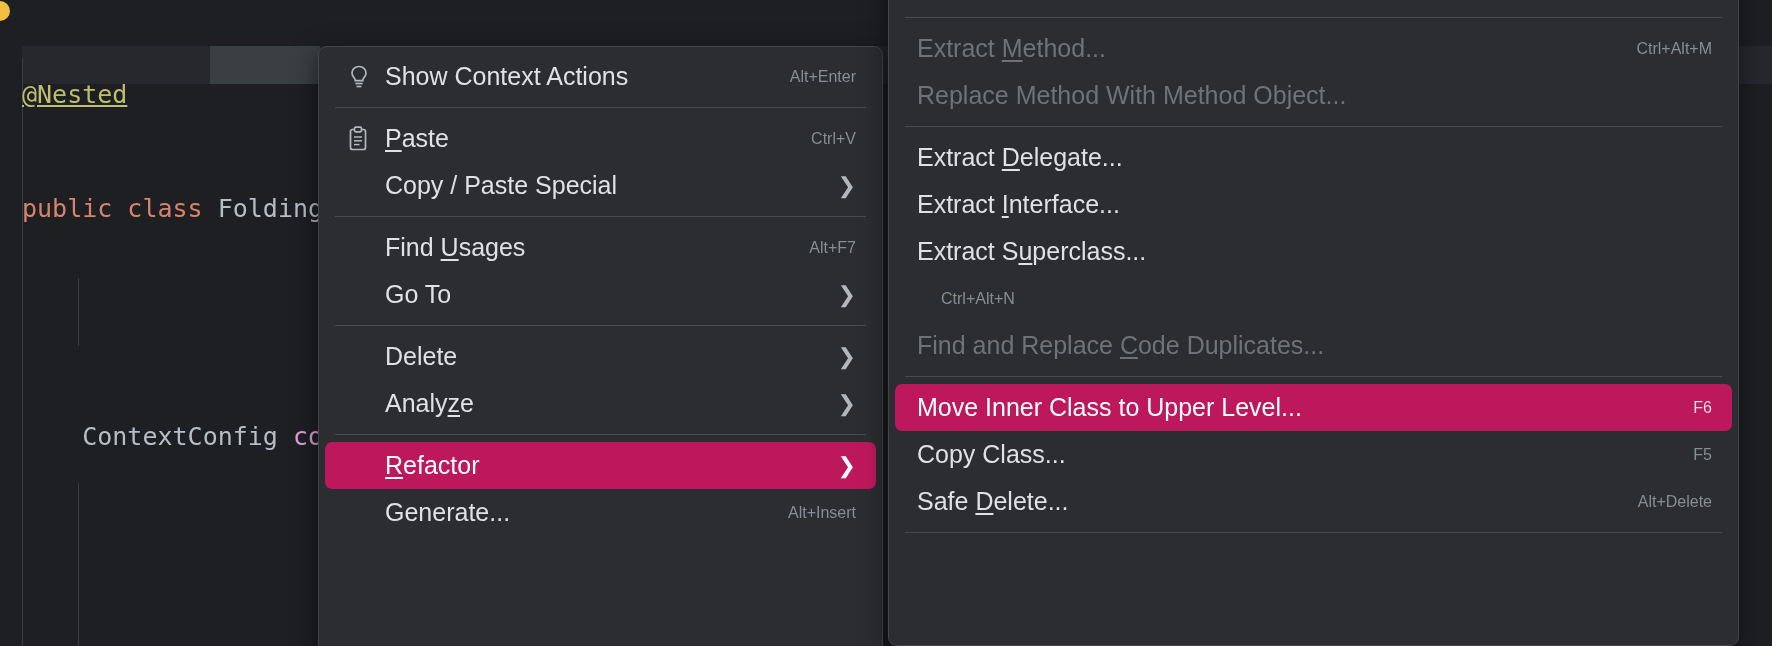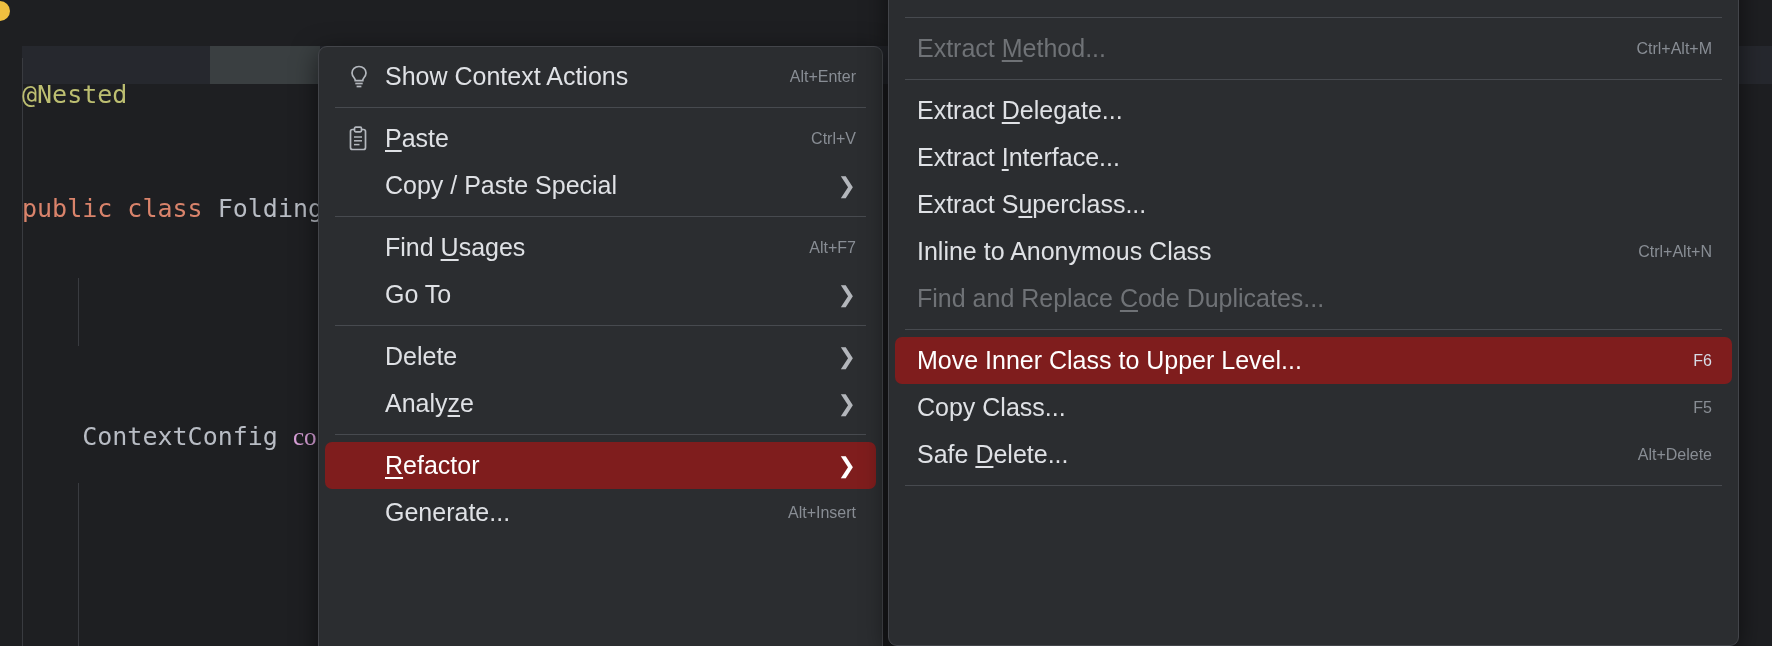--- a/index.html
+++ b/index.html
@@ -19,43 +19,43 @@
   .editor-vline{position:absolute;top:58px;left:22px;width:1px;height:588px;background:#393b40;}
   .editor-vline2{position:absolute;top:278px;left:78px;width:1px;height:68px;background:#393b40;}
   .editor-vline3{position:absolute;top:483px;left:78px;width:1px;height:163px;background:#393b40;}
   .caret-line{position:absolute;left:0;top:46px;width:1772px;height:38px;background:#26282e;}
   .sel-box{position:absolute;left:210px;top:46px;width:110px;height:38px;background:#3a3f41;}
 
   .code{position:absolute;left:22px;top:0;width:320px;height:646px;
     font-family:"DejaVu Sans Mono","Liberation Mono",monospace;
     font-size:25px;line-height:38px;white-space:pre;overflow:hidden;}
   .code .ln{display:block;height:38px;}
-  .an{color:#bcbe71;}   
+  .an{color:#bcbe71;text-decoration:underline;}   
   .kw{color:#d9836b;margin-top:20px;}   
   .ty{color:#b8bcc4;}   
-  .fd{color:#d9a0d9;font-family:Liberation Serif, serif;}   
+  .fd{color:#d9a0d9;}   
 
   
   .menu{
     position:absolute;background:#2b2d30;
     border:1px solid #43454a;border-radius:9px;
     box-shadow:0 6px 26px rgba(0,0,0,.55);
     padding:6px 0;box-sizing:border-box;
   }
   #ctx-menu{left:318px;top:46px;width:565px;height:620px;}
   #sub-menu{left:888px;top:-44px;width:851px;height:690px;}
 
   .mi{
     position:relative;display:flex;align-items:center;
     height:47px;padding:0 20px 0 22px;box-sizing:border-box;
     color:#dfe1e5;font-size:25px;margin:0 6px;border-radius:7px;
     white-space:nowrap;
   }
   .mi.disabled{color:#6f7276;}
-  .mi.selected{background:#7f1d1d;color:#ffffff;}
+  .mi.selected{background:#be185d;color:#ffffff;}
   .mi .ico{width:38px;flex:0 0 38px;display:flex;align-items:center;justify-content:flex-start;}
   .mi .lbl{flex:1 1 auto;}
   .mi .sc{color:#888d94;font-size:16px;margin-left:24px;}
   .mi.selected .sc{color:#d7dce6;}
   .mi .chev{margin-left:18px;color:#b3b6bb;font-size:22px;line-height:1;}
   .mi.selected .chev{color:#ffffff;}
   .mi .mn{text-decoration:underline;text-underline-offset:3px;}
   .sep{height:1px;background:#474a4f;margin:7px 16px;}
   .sub-noicon{padding-left:22px;}
 
@@ -181,37 +181,39 @@
       <span class="lbl">Introduce Parameter Object...</span>
     </div>
 
     <div class="sep"></div>
 
     <div class="mi disabled sub-noicon">
       <span class="lbl">Extract <span class="mn">M</span>ethod...</span>
       <span class="sc">Ctrl+Alt+M</span>
     </div>
 
+    <div class="mi disabled sub-noicon">
+      <span class="lbl">Replace Method With Method Object...</span>
+    </div>
 
     <div class="sep"></div>
 
     <div class="mi sub-noicon">
       <span class="lbl">Extract <span class="mn">D</span>elegate...</span>
     </div>
 
     <div class="mi sub-noicon">
       <span class="lbl">Extract <span class="mn">I</span>nterface...</span>
     </div>
 
     <div class="mi sub-noicon">
       <span class="lbl">Extract S<span class="mn">u</span>perclass...</span>
     </div>
 
     <div class="mi sub-noicon">
-      <span class="lbl">Inline to Anonymous Class</span>
       <span class="sc">Ctrl+Alt+N</span>
     </div>
 
     <div class="mi disabled sub-noicon">
       <span class="lbl">Find and Replace <span class="mn">C</span>ode Duplicates...</span>
     </div>
 
     <div class="sep"></div>
 
     <div class="mi selected sub-noicon">

